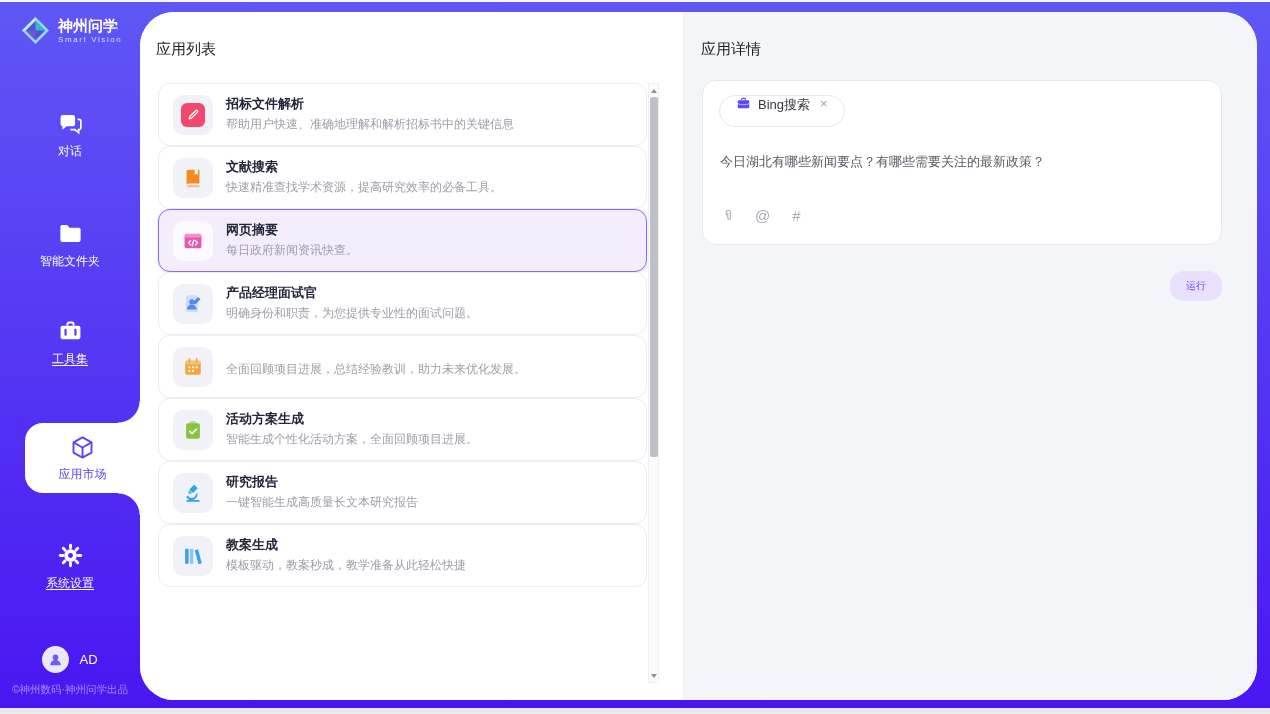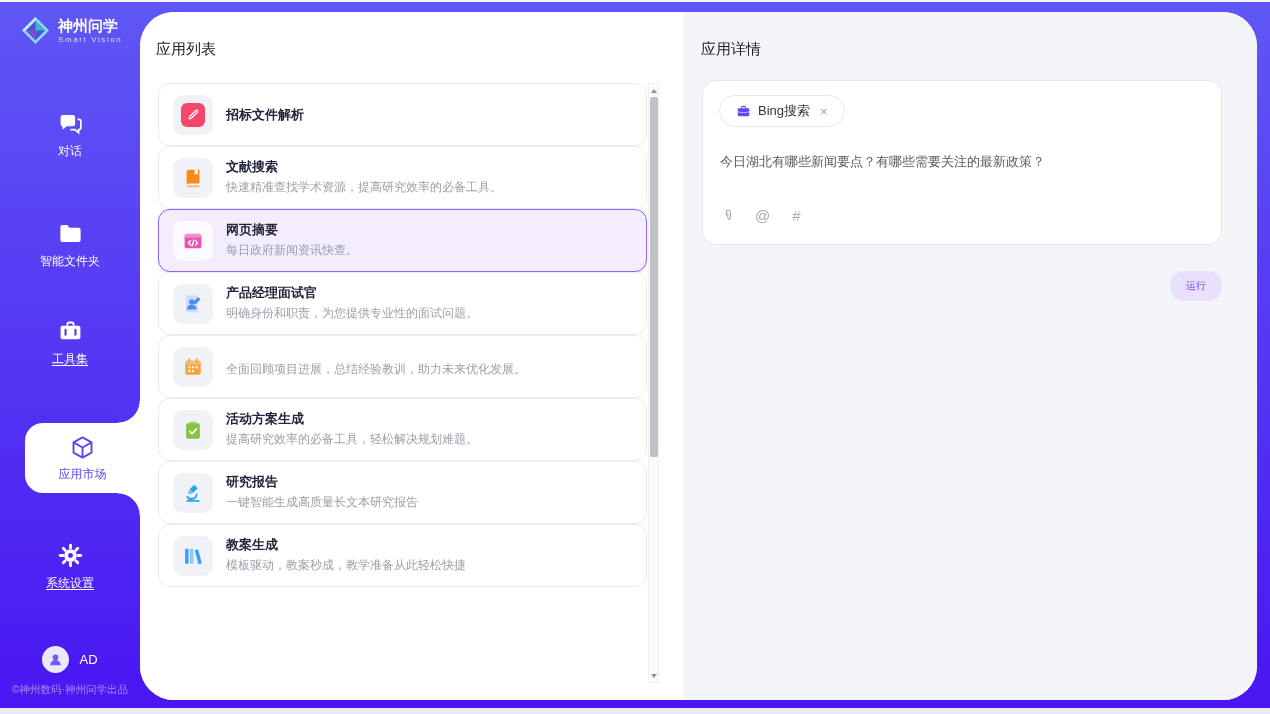--- a/index.html
+++ b/index.html
@@ -50,21 +50,21 @@
   .app-desc{font-size:12px;color:#9d9ea8;margin-top:5px;white-space:nowrap;}
   
   .sb{position:absolute;left:508px;top:71px;width:11px;height:600px;background:#fbfbfd;border:1px solid #f0f0f3;box-sizing:border-box;}
   .sb-btn{position:absolute;left:0;width:9px;height:11px;display:flex;align-items:center;justify-content:center;cursor:pointer;}
   .sb-up{top:1px;} .sb-down{bottom:1px;}
   .tri-up{width:0;height:0;border-left:3.5px solid transparent;border-right:3.5px solid transparent;border-bottom:4.5px solid #8f9098;}
   .tri-down{width:0;height:0;border-left:3.5px solid transparent;border-right:3.5px solid transparent;border-top:4.5px solid #8f9098;}
   .sb-thumb{position:absolute;top:13px;left:0.5px;width:8px;height:360px;background:#c0c0c7;border-radius:2px;cursor:grab;}
   
   .prompt-card{position:absolute;top:68px;left:19px;width:520px;height:165px;background:#fff;border:1px solid #e6e7ec;border-radius:14px;box-sizing:border-box;cursor:text;}
-  .chip{position:absolute;top:14px;left:16px;height:30px;border:1px solid #e6e7ec;border-radius:16px;display:inline-flex;align-items:center;gap:7px;padding:0 16px;background:#fff;cursor:default;}
+  .chip{position:absolute;top:14px;left:16px;height:30px;border:1px solid #e6e7ec;border-radius:16px;display:inline-flex;align-items:flex-start;gap:7px;padding:0 16px;background:#fff;cursor:default;}
   .chip-icon{display:flex;} .chip-icon svg{display:block;}
   .chip-label{font-size:13px;color:#33343d;}
   .chip-close{font-size:13px;color:#9a9ba5;margin-left:3px;cursor:pointer;}
   .prompt-text{position:absolute;top:71px;left:17px;right:16px;font-size:13px;color:#585963;line-height:1.5;}
   .attach-row{position:absolute;left:17px;bottom:20px;display:flex;align-items:center;gap:17px;color:#a9aab4;}
   .attach{display:flex;align-items:center;justify-content:center;width:17px;height:17px;cursor:pointer;font-size:15px;color:#a9aab4;}
   .run-btn{position:absolute;top:259px;right:35px;width:52px;height:30px;background:#e9e1fb;color:#7142ee;font-size:10px;border:none;border-radius:14px;
       display:flex;align-items:center;justify-content:center;cursor:pointer;font-family:Liberation Sans, sans-serif;}
   .top-strip{position:absolute;top:0;left:0;right:0;height:2px;background:#f6f6f8;}
   .bottom-strip{position:absolute;bottom:0;left:0;right:0;height:6px;background:#e9e9ee;}
@@ -176,20 +176,21 @@
               <span class="glyph" style="color: rgb(245, 71, 107);">
                 <span class="glyph-badge">
                   <svg width="13" height="13" viewBox="0 0 24 24" fill="none" stroke="#fff" stroke-width="2.4" stroke-linecap="round" stroke-linejoin="round">
                     <path d="M4 20l1.2-4.2L16.4 4.6a1.8 1.8 0 0 1 2.5 0l.5.5a1.8 1.8 0 0 1 0 2.5L8.2 18.8z"></path>
                   </svg>
                 </span>
               </span>
             </span>
     <span class="card-text">
       <span class="app-name">招标文件解析</span>
+      <span class="app-desc">帮助用户快速、准确地理解和解析招标书中的关键信息</span>
     </span>
   </div>
           <div class="app-card">
     <span class="icon-box">
               <span class="glyph" style="color: rgb(247, 138, 30);">
                 <svg width="22" height="22" viewBox="0 0 24 24">
                   <path fill="currentColor" d="M5 5.1A2.1 2.1 0 0 1 7.1 3H19v15H7a2 2 0 0 0-2 2z"></path>
                   <path fill="currentColor" opacity=".55" d="M5 20a2 2 0 0 0 2 2h12v-2z"></path>
                   <path fill="#fff" d="M13.8 3h3.4v5.6l-1.7-1.3-1.7 1.3z"></path>
                 </svg>
@@ -257,21 +258,21 @@
               <span class="glyph" style="color: rgb(134, 196, 64);">
                 <svg width="22" height="22" viewBox="0 0 24 24">
                   <rect x="4.5" y="4.5" width="15" height="17" rx="2" fill="currentColor"></rect>
                   <rect x="8.5" y="2.5" width="7" height="4" rx="1.2" fill="currentColor" opacity=".55"></rect>
                   <path d="M8.5 13.5l2.5 2.5 4.8-5" stroke="#fff" stroke-width="1.8" fill="none" stroke-linecap="round" stroke-linejoin="round"></path>
                 </svg>
               </span>
             </span>
     <span class="card-text">
       <span class="app-name">活动方案生成</span>
-      <span class="app-desc">提高研究效率的必备工具，轻松解决规划难题。</span>
+      <span class="app-desc">智能生成个性化活动方案，全面回顾项目进展。</span>
     </span>
   </div>
           <div class="app-card">
     <span class="icon-box">
               <span class="glyph" style="color: rgb(43, 167, 232);">
                 <svg width="22" height="22" viewBox="0 0 24 24" fill="currentColor">
                   <path d="M13.2 2.9l4 4-5.2 5.2-4-4z"></path>
                   <path d="M8.4 8.9l2.8 2.8-1.2 1.2a2 2 0 0 1-2.8-2.8z" opacity=".7"></path>
                   <path d="M16.9 12.4a6.3 6.3 0 0 1-6.3 7.1H18a1.2 1.2 0 0 1 1.2 1.2v.8H4.8v-.8A1.2 1.2 0 0 1 6 19.5h2a6.3 6.3 0 0 1-3.3-3.2l1.7-1.7a4.6 4.6 0 0 0 8.8-1.5z"></path>
                 </svg>

